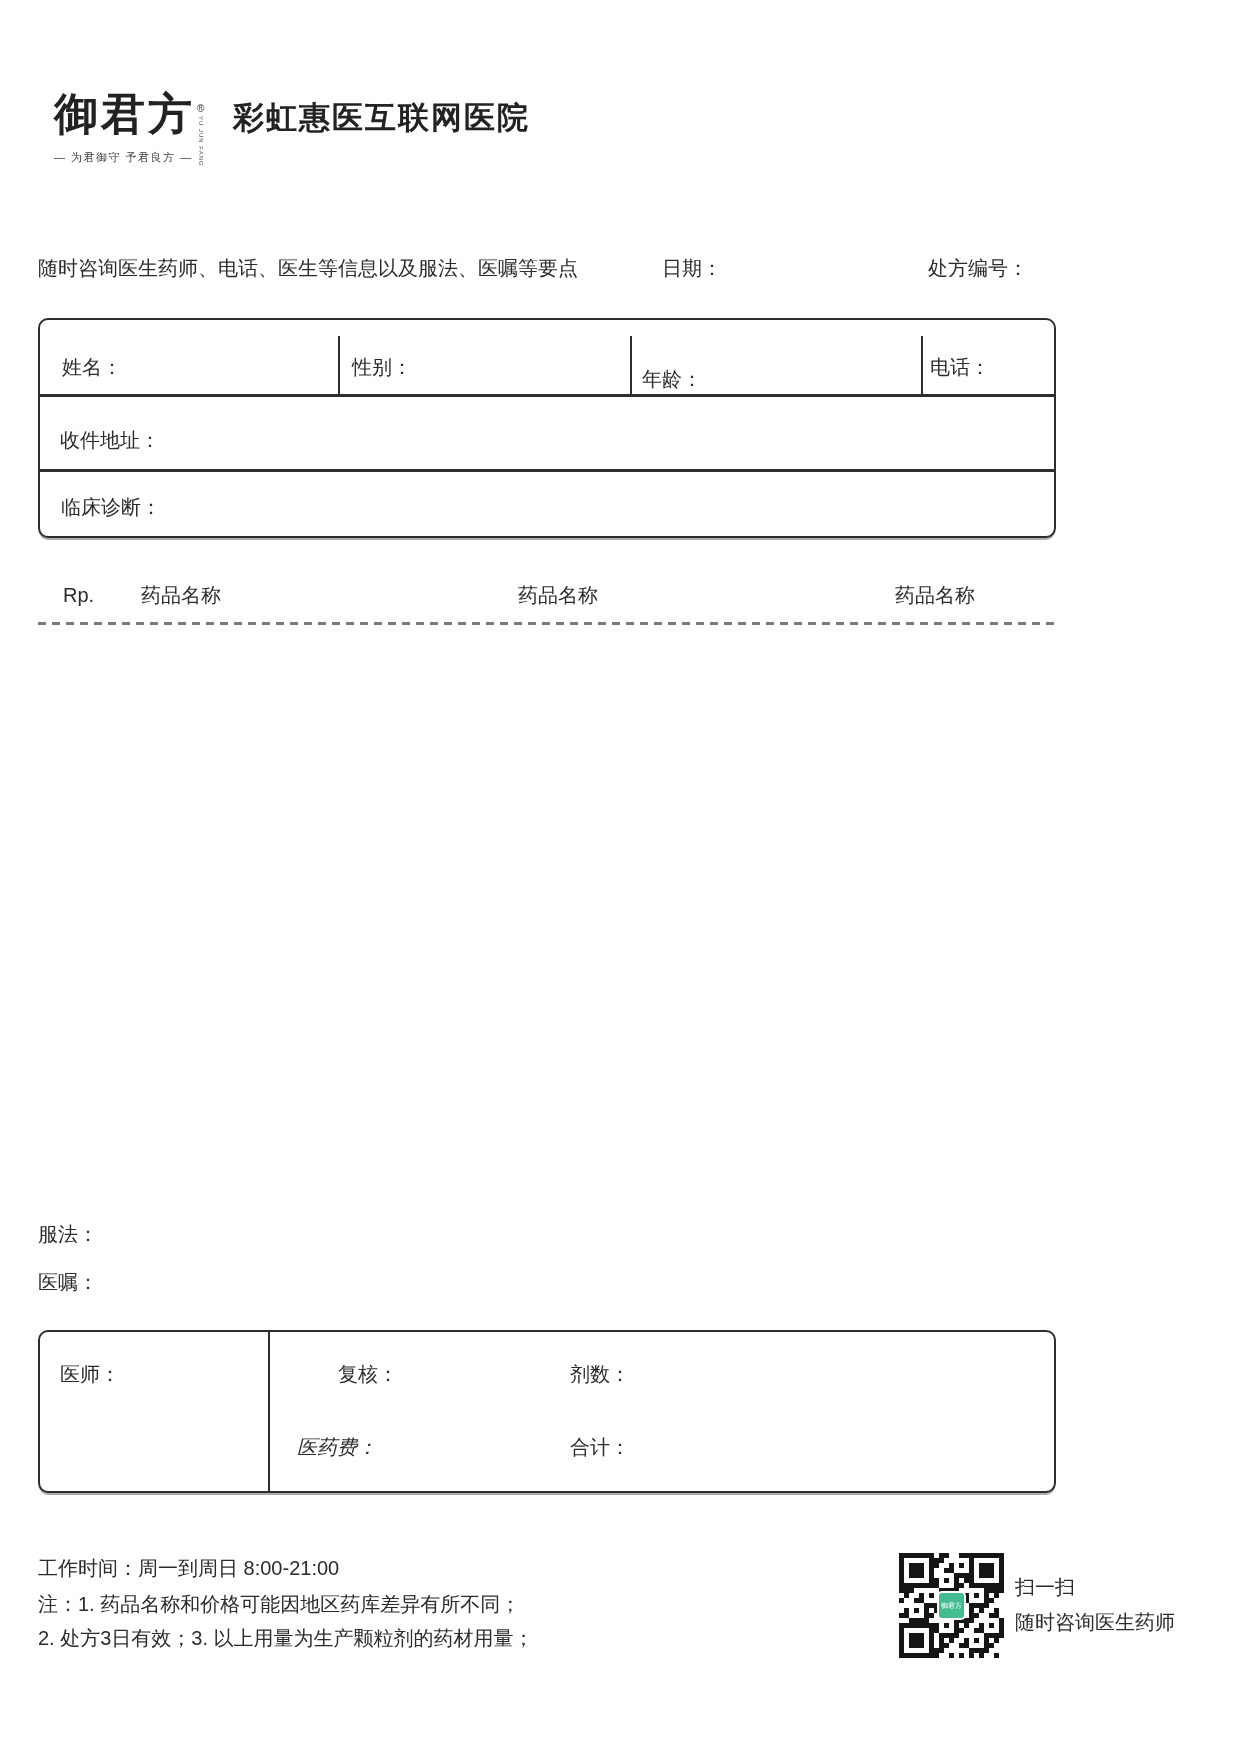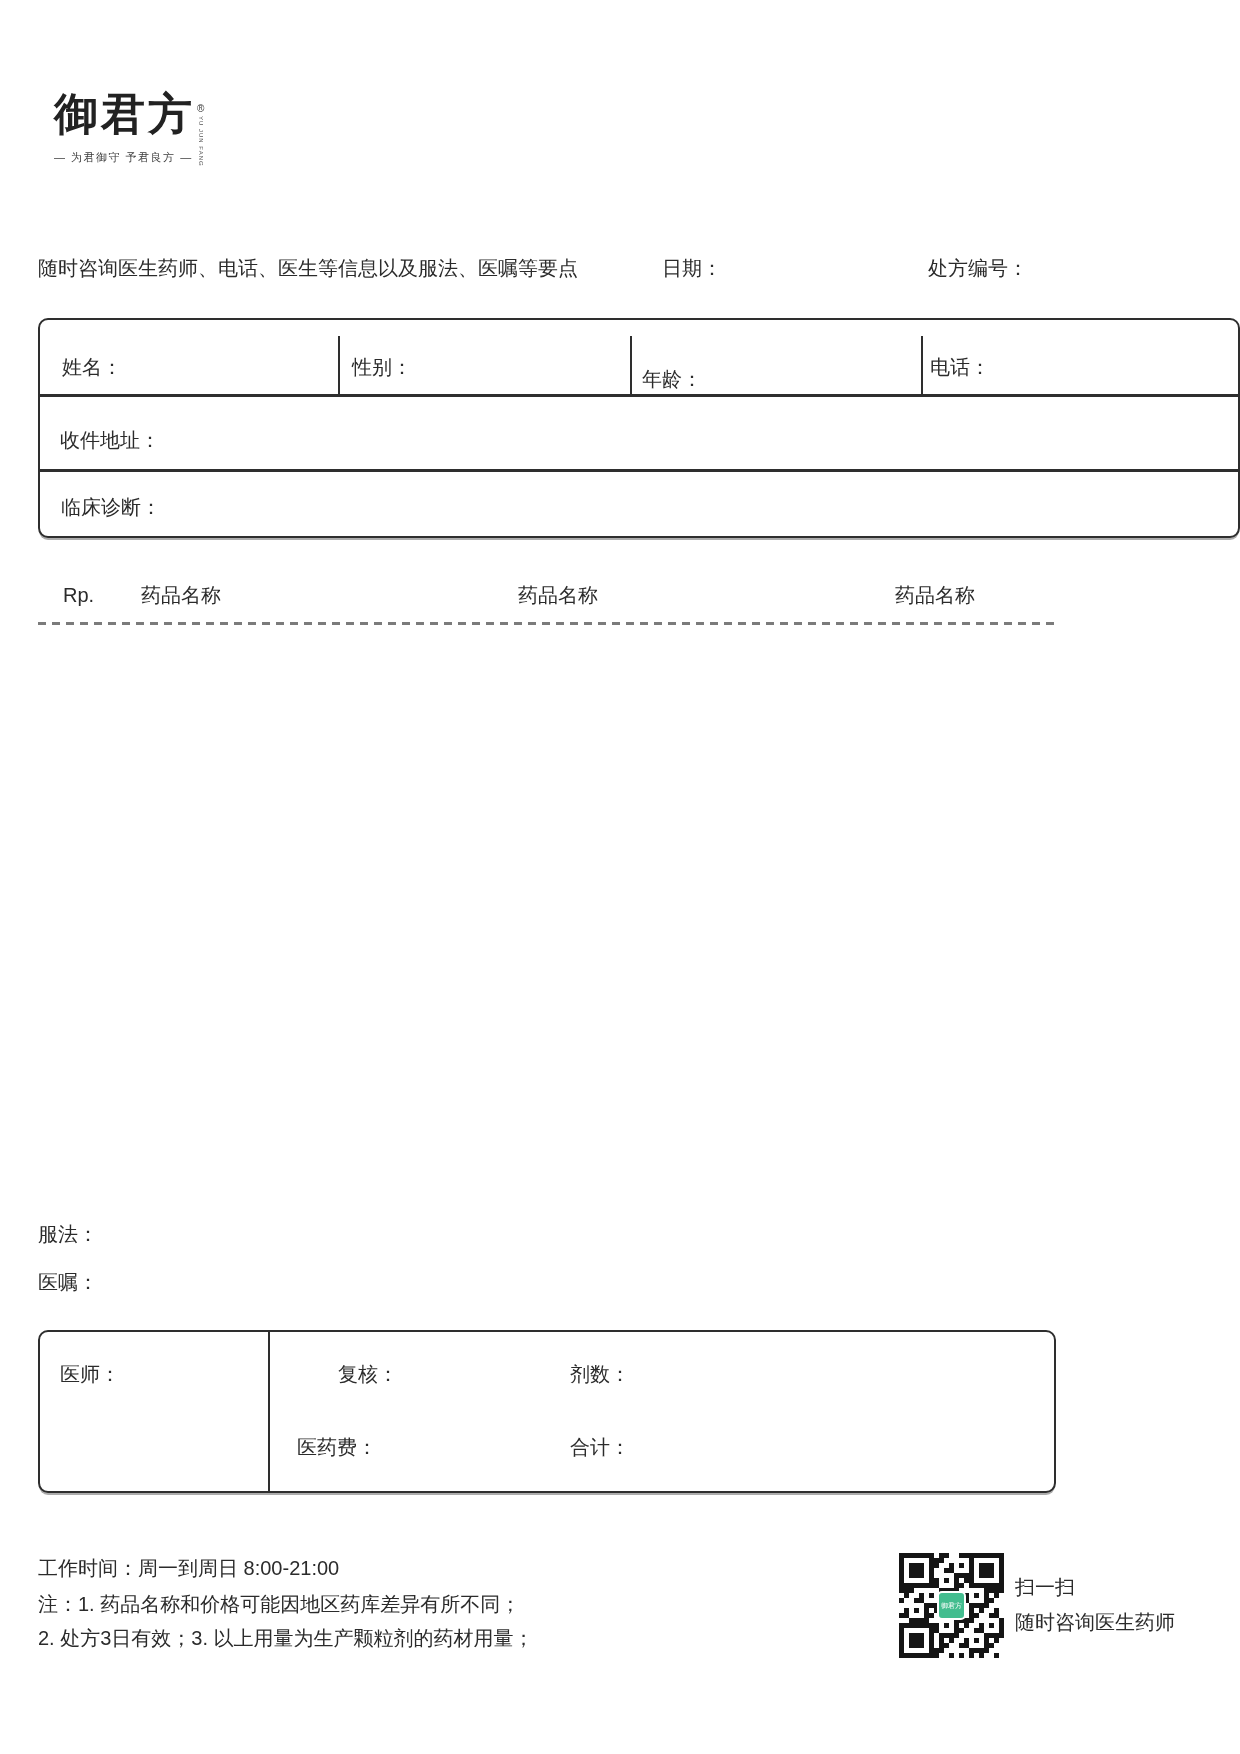--- a/index.html
+++ b/index.html
@@ -58,26 +58,27 @@
 <div class="page">
 
   <div class="abs" style="left:54px; top:88px; display:flex;">
     <span class="logo-name">御君方</span>
     <span class="logo-side" style="margin-left:2px; margin-top:16px;">
       <span class="logo-reg">®</span>
       <span class="logo-vert">YU JUN FANG</span>
     </span>
   </div>
   <div class="abs logo-tagline" style="left:54px; top:150px;">— 为君御守 予君良方 —</div>
+  <div class="abs hospital" style="left:233px; top:96px;">彩虹惠医互联网医院</div>
 
   <div class="abs lbl" style="left:38px; top:256px;">随时咨询医生药师、电话、医生等信息以及服法、医嘱等要点</div>
   <div class="abs lbl" style="left:662px; top:256px;">日期：</div>
   <div class="abs lbl" style="left:928px; top:256px;">处方编号：</div>
 
-  <div class="abs formbox" style="left:38px; top:318px; width:1202px; height:220px;">
+  <div class="abs formbox" style="left:38px; top:318px; width:1018px; height:220px;">
     <div class="vline" style="left:298px; top:16px; height:60px;"></div>
     <div class="vline" style="left:590px; top:16px; height:60px;"></div>
     <div class="vline" style="left:881px; top:16px; height:60px;"></div>
     <div class="abs lbl" style="left:22px; top:35px;">姓名：</div>
     <div class="abs lbl" style="left:312px; top:35px;">性别：</div>
     <div class="abs lbl" style="left:602px; top:47px;">年龄：</div>
     <div class="abs lbl" style="left:890px; top:35px;">电话：</div>
     <div class="hline" style="top:74px;"></div>
     <div class="abs lbl" style="left:20px; top:108px;">收件地址：</div>
     <div class="hline" style="top:149px;"></div>
@@ -91,21 +92,21 @@
   <div class="abs dashline" style="left:38px; top:622px; width:1018px;"></div>
 
   <div class="abs lbl" style="left:38px; top:1222px;">服法：</div>
   <div class="abs lbl" style="left:38px; top:1270px;">医嘱：</div>
 
   <div class="abs formbox" style="left:38px; top:1330px; width:1018px; height:163px;">
     <div class="vline" style="left:228px; top:0; bottom:0;"></div>
     <div class="abs lbl" style="left:20px; top:30px;">医师：</div>
     <div class="abs lbl" style="left:257px; top:30px;margin-left:41px;">复核：</div>
     <div class="abs lbl" style="left:530px; top:30px;">剂数：</div>
-    <div class="abs lbl" style="left:257px; top:103px;">医药费：</div>
+    <div class="abs lbl" style="left:257px; top:103px;font-style:italic;">医药费：</div>
     <div class="abs lbl" style="left:530px; top:103px;">合计：</div>
   </div>
 
   <div class="abs lbl" style="left:38px; top:1556px;">工作时间：周一到周日 8:00-21:00</div>
   <div class="abs lbl" style="left:38px; top:1592px;">注：1. 药品名称和价格可能因地区药库差异有所不同；</div>
   <div class="abs lbl" style="left:38px; top:1626px;">2. 处方3日有效；3. 以上用量为生产颗粒剂的药材用量；</div>
 
   <div class="qr" style="left:899px; top:1553px;">
     <div class="qr-badge" style="background: rgb(67, 189, 143);">
       <span>御君方</span>

